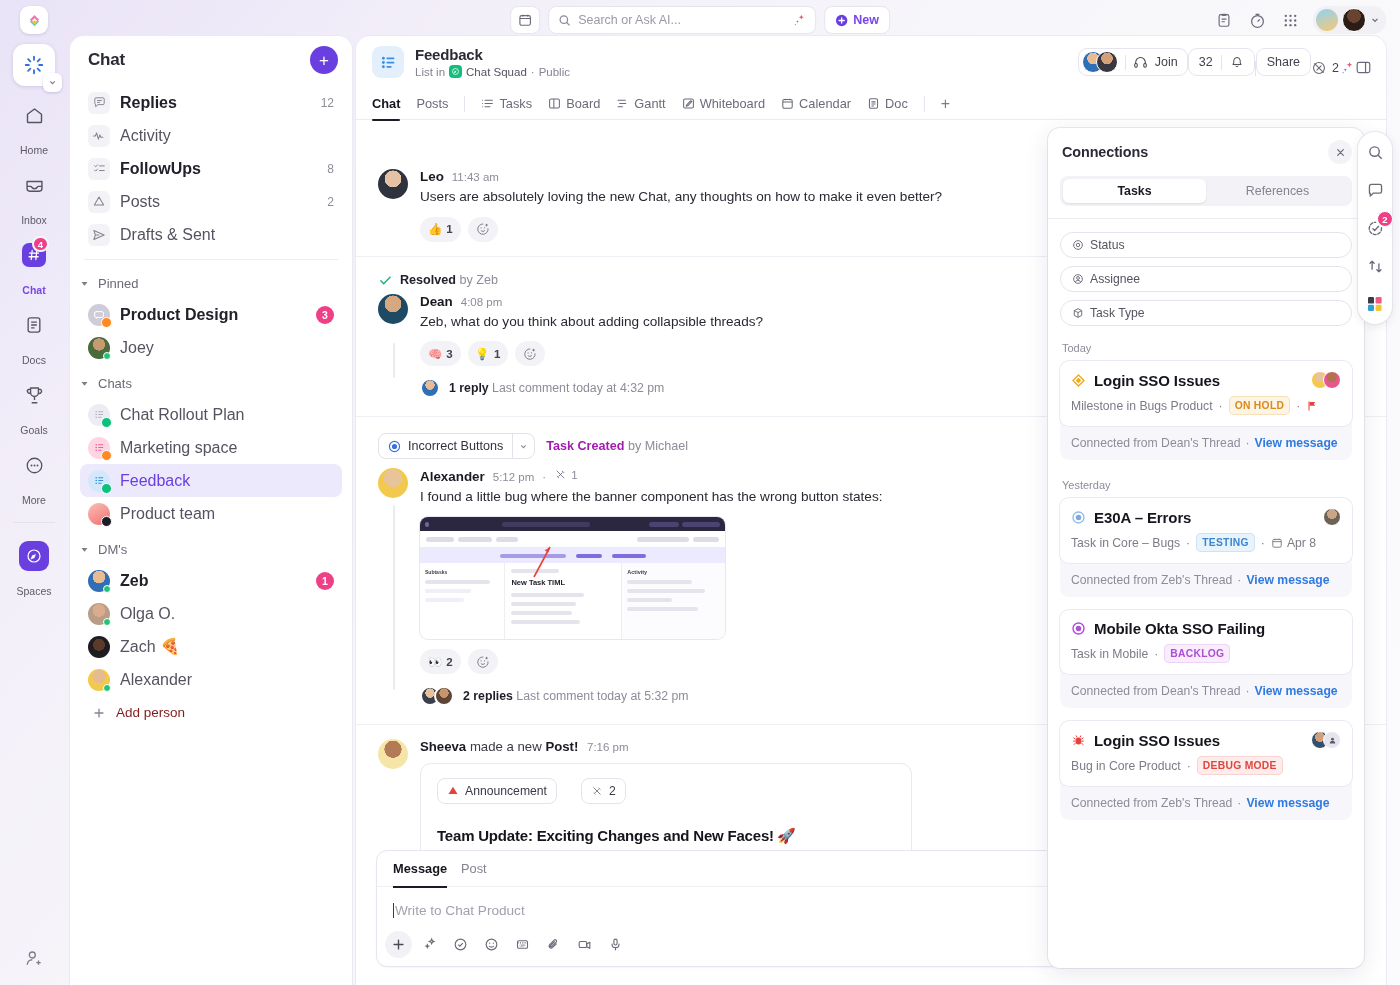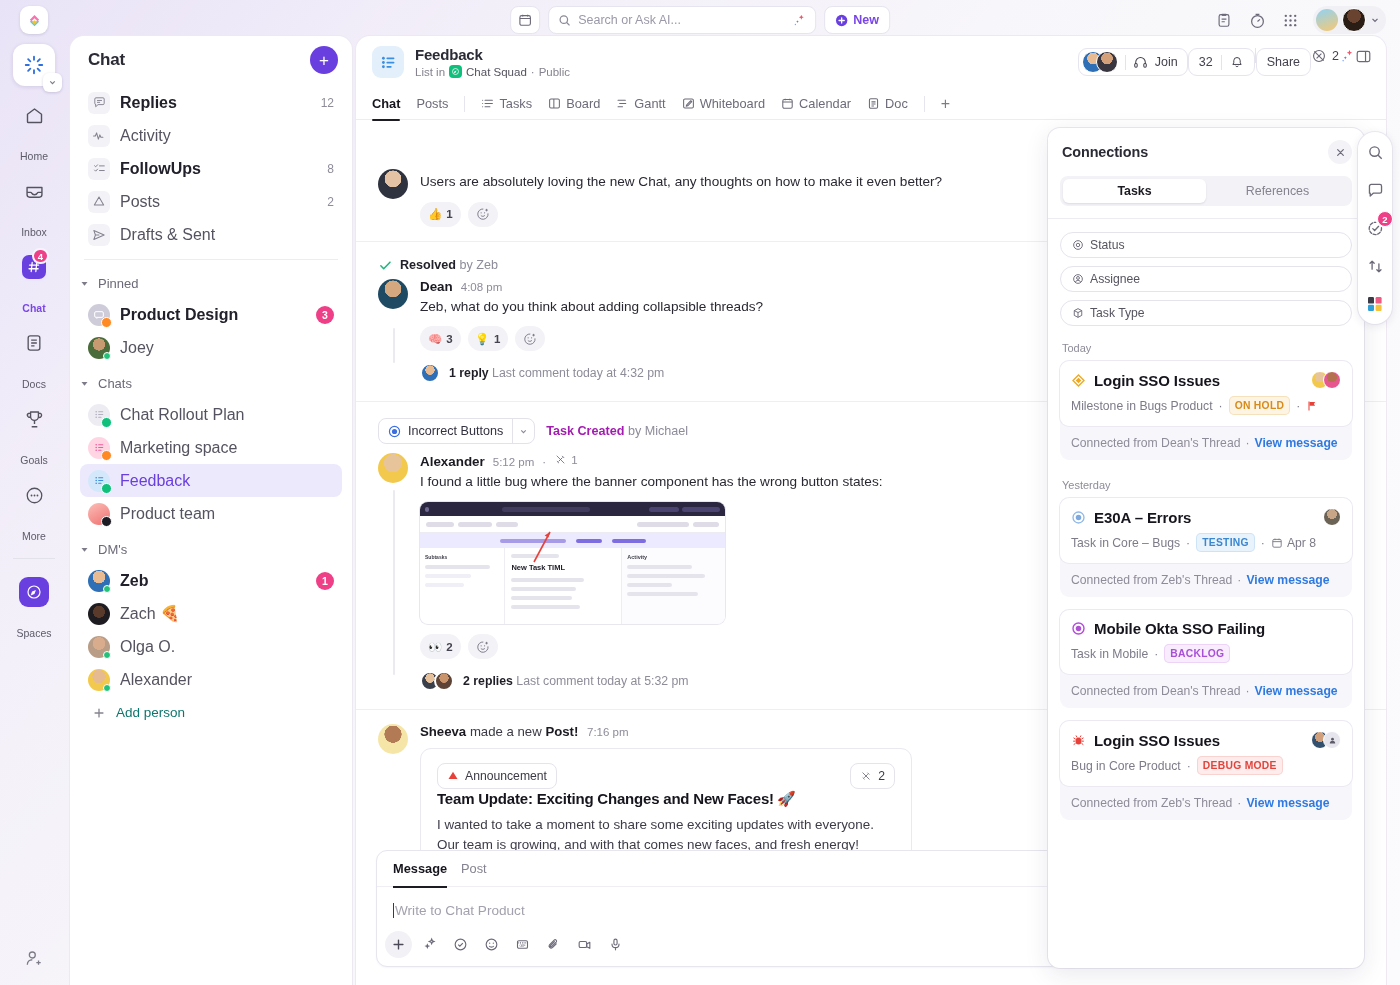--- a/index.html
+++ b/index.html
@@ -29,21 +29,21 @@
   .tr-ic { width:20px; height:20px; display:flex; align-items:center; justify-content:center; color:#6b6978; }
   .avgroup { display:flex; align-items:center; gap:4px; background:#f1f0f5; border-radius:16px; padding:2px 6px 2px 3px; }
   .avatar { border-radius:50%; background:#cfcbe0; display:block; position:relative; overflow:hidden; }
 
   
   .rail { position:absolute; left:0; top:40px; width:68px; height:945px; display:flex; flex-direction:column; align-items:center; }
   .ws-tile { margin-top:4px; width:42px; height:42px; border-radius:12px; background:#fff;
       box-shadow:0 1px 4px rgba(40,25,90,.13); display:flex; align-items:center; justify-content:center; position:relative; }
   .ws-chev { position:absolute; right:-7px; bottom:-6px; width:19px; height:19px; border-radius:6px; background:#fff;
       box-shadow:0 1px 3px rgba(40,25,90,.18); display:flex; align-items:center; justify-content:center; }
-  .rail-item { width:56px; margin-top:14px; display:flex; flex-direction:column; align-items:center; gap:20px; cursor:pointer;text-align:center; }
+  .rail-item { width:56px; margin-top:14px; display:flex; flex-direction:column; align-items:center; gap:14px; cursor:pointer;text-align:center; }
   .rail-ico { width:30px; height:30px; display:flex; align-items:center; justify-content:center; color:#55535f; position:relative; }
   .rail-lbl { font-size:10.5px; color:#5d5b68; }
   .rail-item.active .rail-ico { background:#ede8fd; border-radius:9px; color:#fff; }
   .rail-item.active .rail-lbl { color:#7a46e8; font-weight:700; }
   .chat-sq { width:24px; height:24px; border-radius:7px; background:#6a3fe0; display:flex; align-items:center; justify-content:center; }
   .rail-badge { position:absolute; top:-4px; right:0px; min-width:16px; height:16px; border-radius:8px; background:#ef3f87;
       color:#fff; font-size:9.5px; font-weight:700; display:flex; align-items:center; justify-content:center; padding:0 4px;
       border:2px solid #f7f5fb; }
   .rail-div { width:42px; height:1px; background:#e3e1ea; margin:16px 0 4px; }
   .spaces-sq { width:30px; height:30px; border-radius:9px; background:#6a3fe0; display:flex; align-items:center; justify-content:center; }
@@ -67,32 +67,32 @@
   .sb-group { height:30px; display:flex; align-items:center; gap:9px; padding:0 8px 0 10px; margin-top:4px; }
   .sb-group .gl { font-size:13px; color:#6c6a78; }
   .sb-av { width:22px; height:22px; border-radius:50%; position:relative; flex:0 0 auto; }
   .dot-on { position:absolute; right:-1px; bottom:-1px; width:8px; height:8px; border-radius:50%; background:#23c17a; border:1.5px solid #fff; }
   .dot-badge { position:absolute; right:-2px; bottom:-2px; width:11px; height:11px; border-radius:50%;
       display:flex; align-items:center; justify-content:center; border:1.5px solid #fff; }
   .pill-badge { min-width:18px; height:18px; border-radius:9px; background:#ef3f87; color:#fff; font-size:10.5px;
       font-weight:700; display:flex; align-items:center; justify-content:center; padding:0 5px; }
   .sb-row.sel { background:#ede9fd; }
   .sb-row.sel .sb-lbl { color:#6a3fe0; font-weight:500; }
-  .addperson { height:33px; display:flex; align-items:center; gap:10px; padding:0 8px; color:#0f766e; font-size:13.5px; }
+  .addperson { height:33px; display:flex; align-items:center; gap:10px; padding:0 8px; color:#7f1d1d; font-size:13.5px; }
 
   
   .main { position:absolute; left:356px; top:36px; width:1030px; height:949px; background:#fff; border-radius:14px 14px 0 0;
       box-shadow:0 0 0 1px #ece9f2; overflow:hidden; }
   .ch-head { height:52px; display:flex; align-items:center; padding:0 14px 0 16px; }
   .ch-ico { width:32px; height:32px; border-radius:9px; background:#e3effb; display:flex; align-items:center;
       justify-content:center; margin-right:11px; }
   .ch-title { font-size:15px; font-weight:700; letter-spacing:-.2px; }
   .ch-sub { font-size:11.5px; color:#85838f; display:flex; align-items:center; gap:4px; margin-top:2px; }
   .sq-green { width:13px; height:13px; border-radius:4px; background:#0ec07b; display:inline-flex; align-items:center; justify-content:center; }
-  .ch-actions { margin-left:auto; display:flex; align-items:flex-start; }
+  .ch-actions { margin-left:auto; display:flex; align-items:flex-end; }
   .grp-btn { height:28px; border:1px solid #e6e4ee; border-radius:9px; background:#fff; display:flex; align-items:center;
       padding:0 9px 0 3px; gap:7px; }
   .vsep { width:1px; height:15px; background:#e4e2ec; }
   .pl-btn { height:28px; border:1px solid #e6e4ee; border-radius:9px; background:#fff; display:flex; align-items:center;
       padding:0 10px; gap:8px; font-size:12.5px; color:#44424e; font-weight:500; }
   .tabrow { height:32px; display:flex; align-items:center; gap:16px; padding:0 16px; border-bottom:1px solid #eeecf3; }
   .tab { font-size:12.8px; color:#6d6b79; display:flex; align-items:center; gap:5px; height:32px; line-height:30px; position:relative; }
   .tab.active { color:#16151d; font-weight:700; }
   .tab.active:after { content:''; position:absolute; left:0; right:0; bottom:-1px; height:2px; background:#1d1c25; border-radius:2px; }
   .tabdiv { width:1px; height:16px; background:#e6e4ee; }
@@ -135,21 +135,21 @@
   .shot .c2 { flex:1; padding:6px 6px; }
   .shot .c3 { width:34%; border-left:1px solid #eeedf3; padding:6px 5px; background:#fcfcfe; }
   .ln { height:4px; border-radius:2px; background:#e5e3ec; margin-bottom:5px; }
   .arrow-svg { position:absolute; left:76px; top:20px; }
 
   .post-msg { padding:14px 20px 18px 22px; display:flex; gap:12px; }
   .post-head { font-size:13.2px; color:#3b3a45; }
   .post-head b { color:#1b1a22; }
   .post-head .t { color:#8e8c99; font-size:11.5px; margin-left:5px; }
   .post-card { margin-top:9px; width:492px; border:1px solid #eae8f0; border-radius:11px; padding:14px 16px 15px; }
-  .pc-chips { display:flex; gap:24px; margin-bottom:1px;justify-content:space-between; }
+  .pc-chips { display:flex; gap:24px; margin-bottom:23px; }
   .pc-chip { height:26px; border:1px solid #e5e3ec; border-radius:8px; display:flex; align-items:center; gap:6px;
       padding:0 9px; font-size:12.2px; color:#3b3a45; }
   .pc-title { font-size:15px; font-weight:700; color:#16151d; letter-spacing:-.2px; }
   .pc-body { margin-top:7px; font-size:13.4px; color:#3d3c48; line-height:1.5; }
   .pc-more { margin-top:6px; font-size:13.2px; color:#6a3fe0; }
 
   
   .composer { position:absolute; left:20px; right:32px; bottom:18px; border:1px solid #e7e5ee; border-radius:11px;
       background:#fff; box-shadow:0 1px 2px rgba(30,20,70,.04); }
   .cm-tabs { height:36px; display:flex; align-items:center; gap:14px; padding:0 16px; border-bottom:1px solid #f0eef4; }
@@ -527,28 +527,28 @@
     </div>
     <div class="sb-list" style="padding-top:0;">
       <div class="sb-row bold">
         <div class="sb-av" style="background:radial-gradient(circle at 50% 32%, #e8bb92 0 34%, #2f6fb5 35%);">
           <span class="dot-on"></span>
         </div>
         <div class="sb-lbl">Zeb</div>
         <div class="pill-badge">1</div>
       </div>
       <div class="sb-row">
+        <div class="sb-av" style="background:radial-gradient(circle at 50% 34%, #d8ac8c 0 34%, #b99d86 35%);">
+          <span class="dot-on"></span>
+        </div>
+        <div class="sb-lbl">Olga O.</div>
+      </div>
+      <div class="sb-row">
         <div class="sb-av" style="background:radial-gradient(circle at 50% 40%, #5a3a2a 0 34%, #1e1c21 35%);"></div>
         <div class="sb-lbl">Zach 🍕</div>
-      </div>
-      <div class="sb-row">
-        <div class="sb-av" style="background:radial-gradient(circle at 50% 34%, #d8ac8c 0 34%, #b99d86 35%);">
-          <span class="dot-on"></span>
-        </div>
-        <div class="sb-lbl">Olga O.</div>
       </div>
       <div class="sb-row">
         <div class="sb-av" style="background:radial-gradient(circle at 50% 34%, #e7bb91 0 36%, #f2c94c 37%);">
           <span class="dot-on"></span>
         </div>
         <div class="sb-lbl">Alexander</div>
       </div>
       <div class="addperson">
         <svg width="14" height="14" viewBox="0 0 16 16" fill="none" stroke="#85838f" stroke-width="1.5" stroke-linecap="round" style="margin-left:4px;">
             <path d="M8 3.5v9M3.5 8h9"></path>
@@ -689,20 +689,24 @@
       <div class="tab" style="font-size:16px;color:#7d7b88;line-height:1;">
           <span>+</span>
         </div>
     </div>
 
     <div class="stream">
 
       <div class="msg" style="border-top:none;">
         <div class="m-av" style="background:radial-gradient(circle at 50% 33%,#e6c2a4 0 33%,#2f3340 34%);"></div>
         <div class="m-body">
+          <div class="m-head">
+            <span class="m-name">Leo</span>
+            <span class="m-time">11:43 am</span>
+          </div>
           <div class="m-text">Users are absolutely loving the new Chat, any thoughts on how to make it even better?</div>
           <div class="reacts">
             <div class="react">
               <span>👍</span>
               <span>1</span>
             </div>
             <div class="react">
               <svg width="14" height="14" viewBox="0 0 18 18" fill="none" stroke="#7d7b88" stroke-width="1.25">
                   <path d="M15.4 8.2A6.6 6.6 0 1 1 9.4 2.6"></path>
                   <circle cx="6.6" cy="7.4" r=".8" fill="#7d7b88" stroke="none"></circle>

